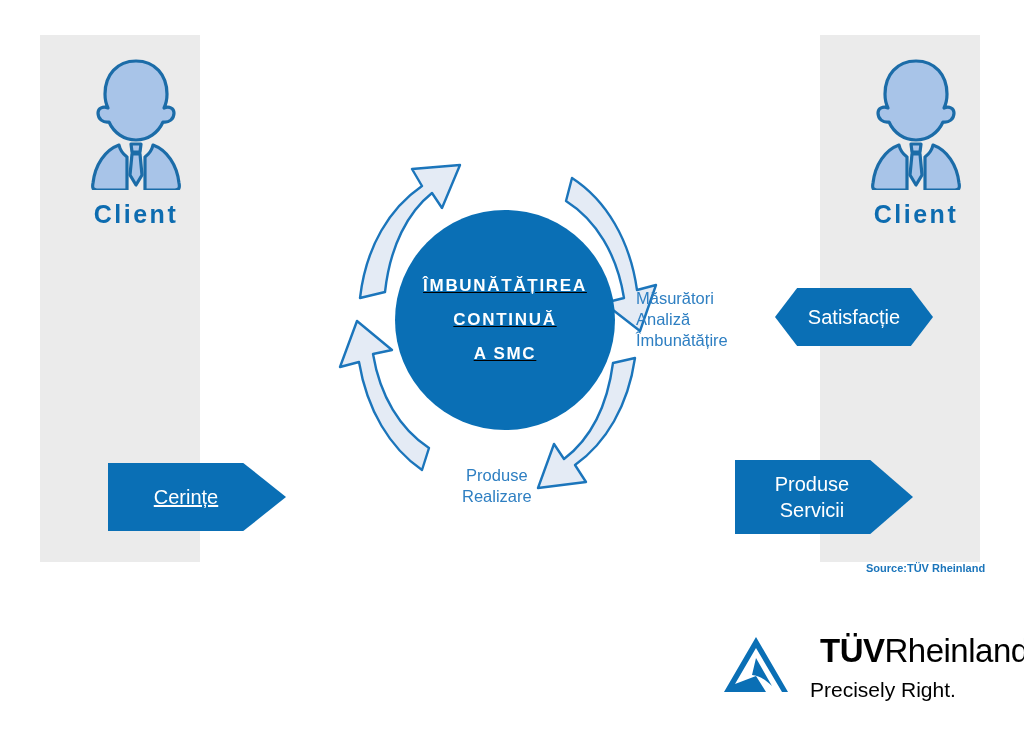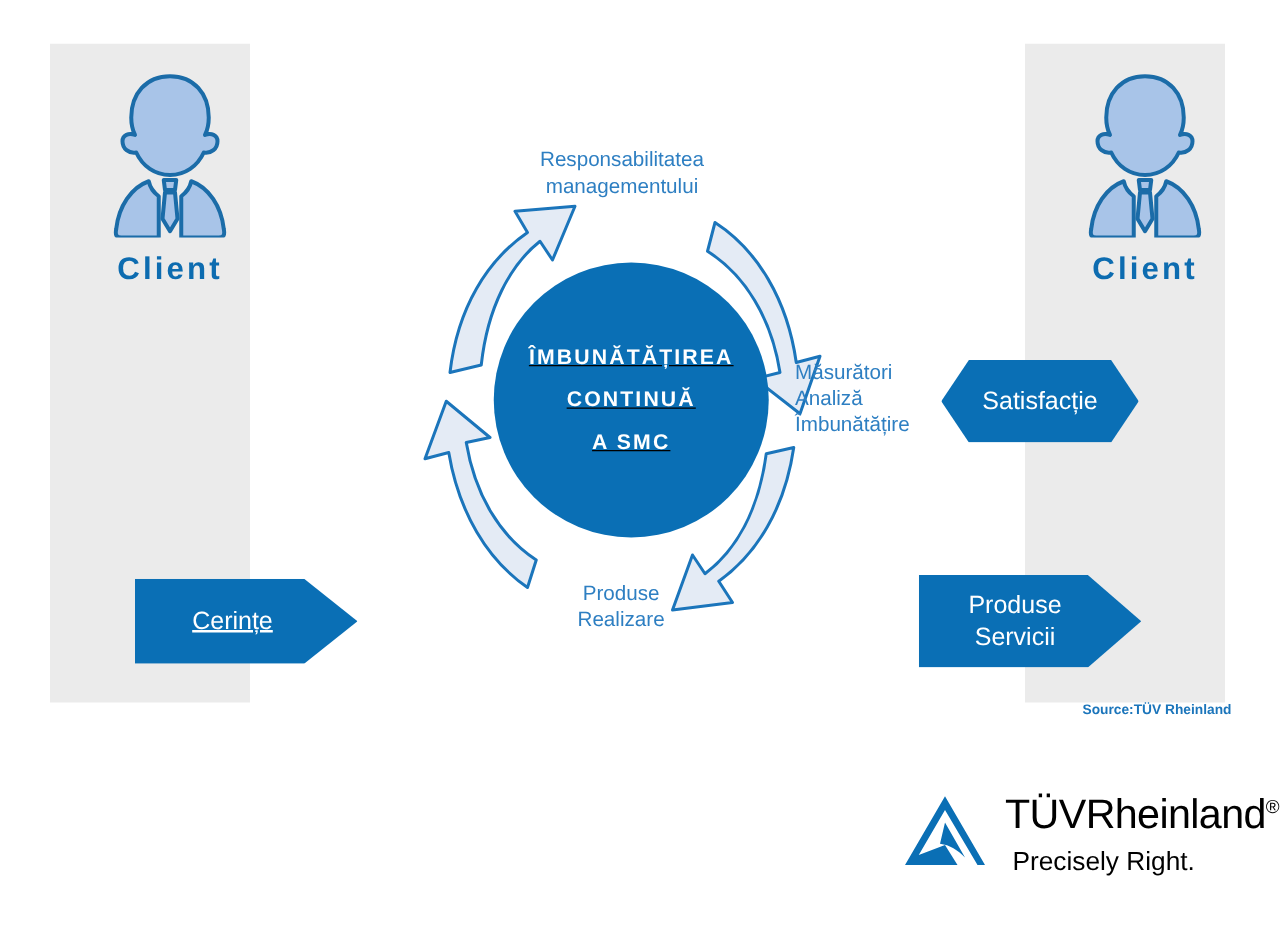--- a/index.html
+++ b/index.html
@@ -55,39 +55,39 @@
     left:108px;top:463px;width:178px;height:68px;
     clip-path:polygon(0 0,76% 0,100% 50%,76% 100%,0 100%);
     padding-right:22px;box-sizing:border-box;text-decoration:underline;
   }
   #banner-produse{
     left:735px;top:460px;width:178px;height:74px;
     clip-path:polygon(0 0,76% 0,100% 50%,76% 100%,0 100%);
     padding-right:24px;box-sizing:border-box;
   }
   #banner-satisfactie{
-    left:753px;top:288px;width:158px;height:66px;
+    left:775px;top:288px;width:158px;height:58px;
     clip-path:polygon(0 50%,14% 0,86% 0,100% 50%,86% 100%,14% 100%);
     padding:4px 10px;box-sizing:border-box;
   }
 
   
   #source-note{
     position:absolute;left:866px;top:562px;
     color:#1b75bb;font-size:11px;font-weight:bold;white-space:nowrap;
   }
 
   
   #logo{position:absolute;left:722px;top:632px;width:272px;height:80px;}
   #logo-mark{position:absolute;left:0;top:4px;width:68px;height:58px;}
   #logo-word{
     position:absolute;left:82px;top:0px;
     font-size:33px;color:#000000;white-space:nowrap;letter-spacing:-0.5px;
   }
-  #logo-word b{font-weight:normal;}
+  #logo-word b{font-weight:bold;margin-left:16px;}
   #logo-reg{font-size:15px;vertical-align:super;}
   #logo-tag{
     position:absolute;left:88px;top:46px;
     font-size:21px;color:#000000;white-space:nowrap;
   }
 </style>
 </head>
 <body>
 
 <div id="stage">
@@ -149,24 +149,20 @@
                C50 246 70 279 99 298 Z"></path>
     </g>
   </svg>
 
   <div id="core-circle">
     <div class="line">ÎMBUNĂTĂȚIREA</div>
     <div class="line">CONTINUĂ</div>
     <div class="line">A SMC</div>
   </div>
 
-  <div class="cyc-label" id="label-top">
-    <div>Responsabilitatea</div>
-    <div>managementului</div>
-  </div>
 
   <div class="cyc-label" id="label-right">
     <div>Măsurători</div>
     <div>Analiză</div>
     <div>Îmbunătățire</div>
   </div>
 
   <div class="cyc-label" id="label-bottom">
     <div>Produse</div>
     <div>Realizare</div>

